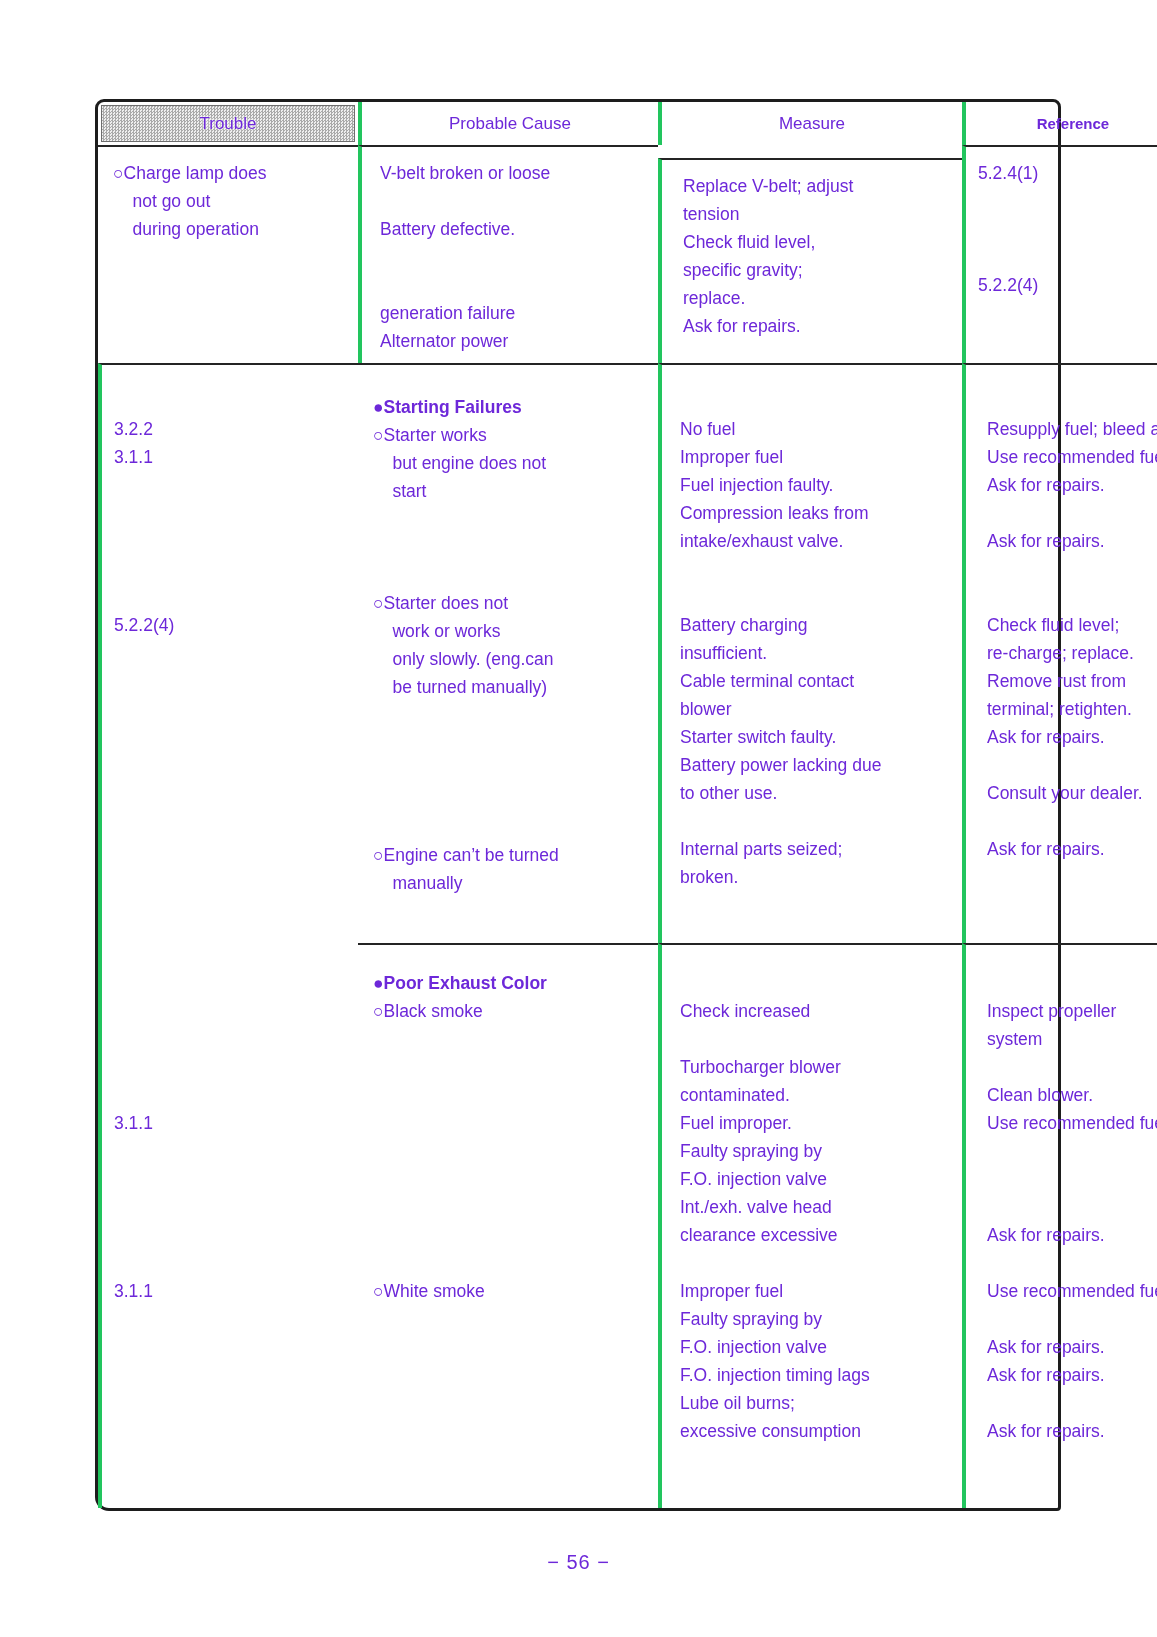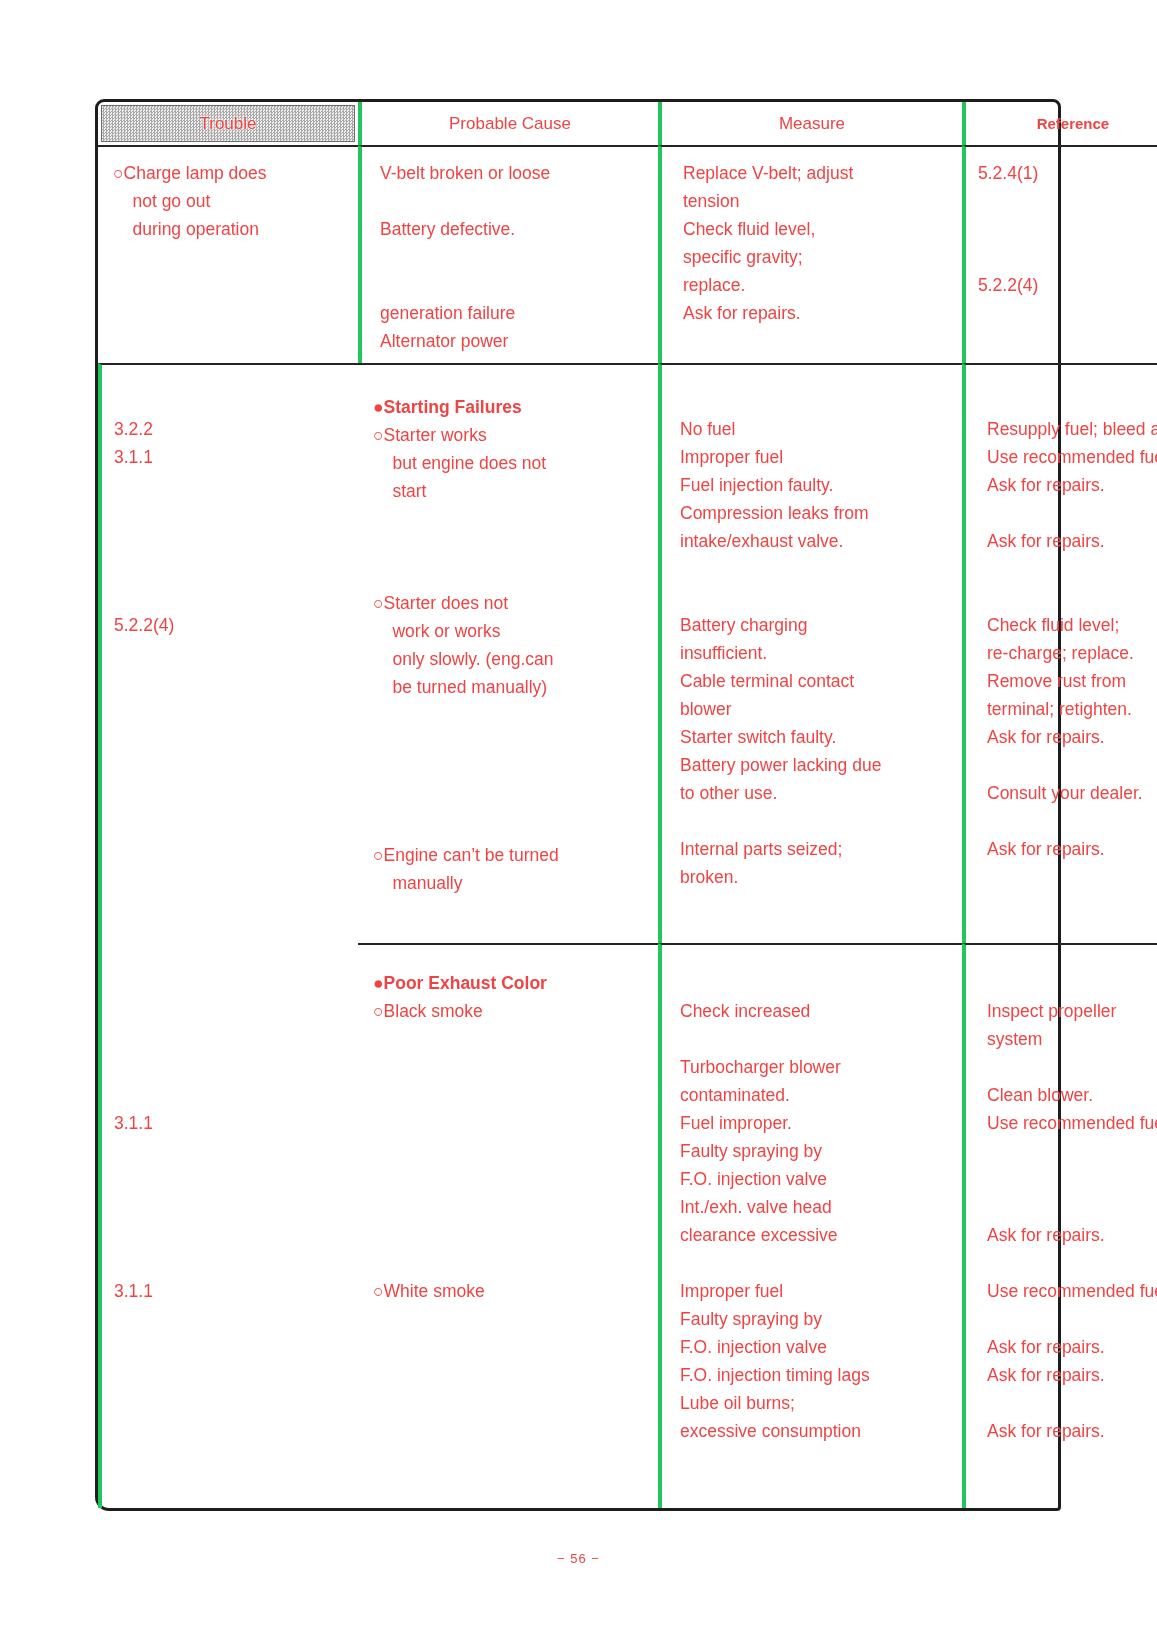--- a/index.html
+++ b/index.html
@@ -1,21 +1,21 @@
 <!DOCTYPE html>
 <html><head>
 <meta charset="utf-8">
 <style>
   html,body { margin:0; padding:0; background:#ffffff; }
   #page {
     position:relative;
     width:1157px; height:1637px;
     background:#ffffff;
     font-family:"Liberation Sans", sans-serif;
-    color:#ef4444;
+    color:#6d28d9;
     overflow:hidden;
   }
   .tbl {
     position:absolute; left:95px; top:99px;
     width:966px; height:1412px;
     border:3px solid #1d1d1d;
     border-radius:9px 8px 4px 14px;
     background:#fff;
     display:grid;
     grid-template-columns:260px 300px 304px 1fr;
@@ -30,36 +30,36 @@
   .hatch {
     position:absolute; inset:3px;
     background:repeating-conic-gradient(#a9a9a9 0% 25%, #eeeeee 0% 50%) 0 0/3px 3px;
     border:1px solid #6e6e6e;
   }
   .hdr-label { position:relative; z-index:1; text-shadow:0 0 3px #fff, 0 0 3px #fff; }
   .ln { height:28px; line-height:28px; white-space:pre; }
   .ln.hd { font-weight:bold; }
   .pad-t1 { padding:12px 6px 7px 15px; }
   .pad-c1 { padding:12px 6px 0 18px; }
-  .pad-m1 { padding:12px 12px 0 21px; }
+  .pad-m1 { padding:12px 12px 0 21px;margin-top:13px; }
   .pad-f1 { padding:12px 4px 0 12px; }
   .pad-t2 { padding:28px 6px 0 15px; }
   .pad-c2 { padding:22px 6px 0 18px; }
   .pad-m2 { padding:22px 6px 0 21px; }
   .pad-t3 { padding:24px 6px 0 15px; }
   .pad-c3 { padding:24px 6px 0 18px; }
   .pad-m3 { padding:24px 6px 0 21px; }
   .refmerge { position:relative; }
   .refblock { position:absolute; left:12px; right:4px; }
   .refblock.a { top:22px; }
   .refblock.b { top:604px; }
   .page-num {
     position:absolute; top:1551px; left:50%;
     transform:translateX(-50%);
-    font-size:13px; letter-spacing:1px;
+    font-size:20px; letter-spacing:1px;
   }
 </style>
 </head>
 <body>
 
 <div id="page">
 
   <div class="tbl">
 
     <div class="cell hdrcell">

